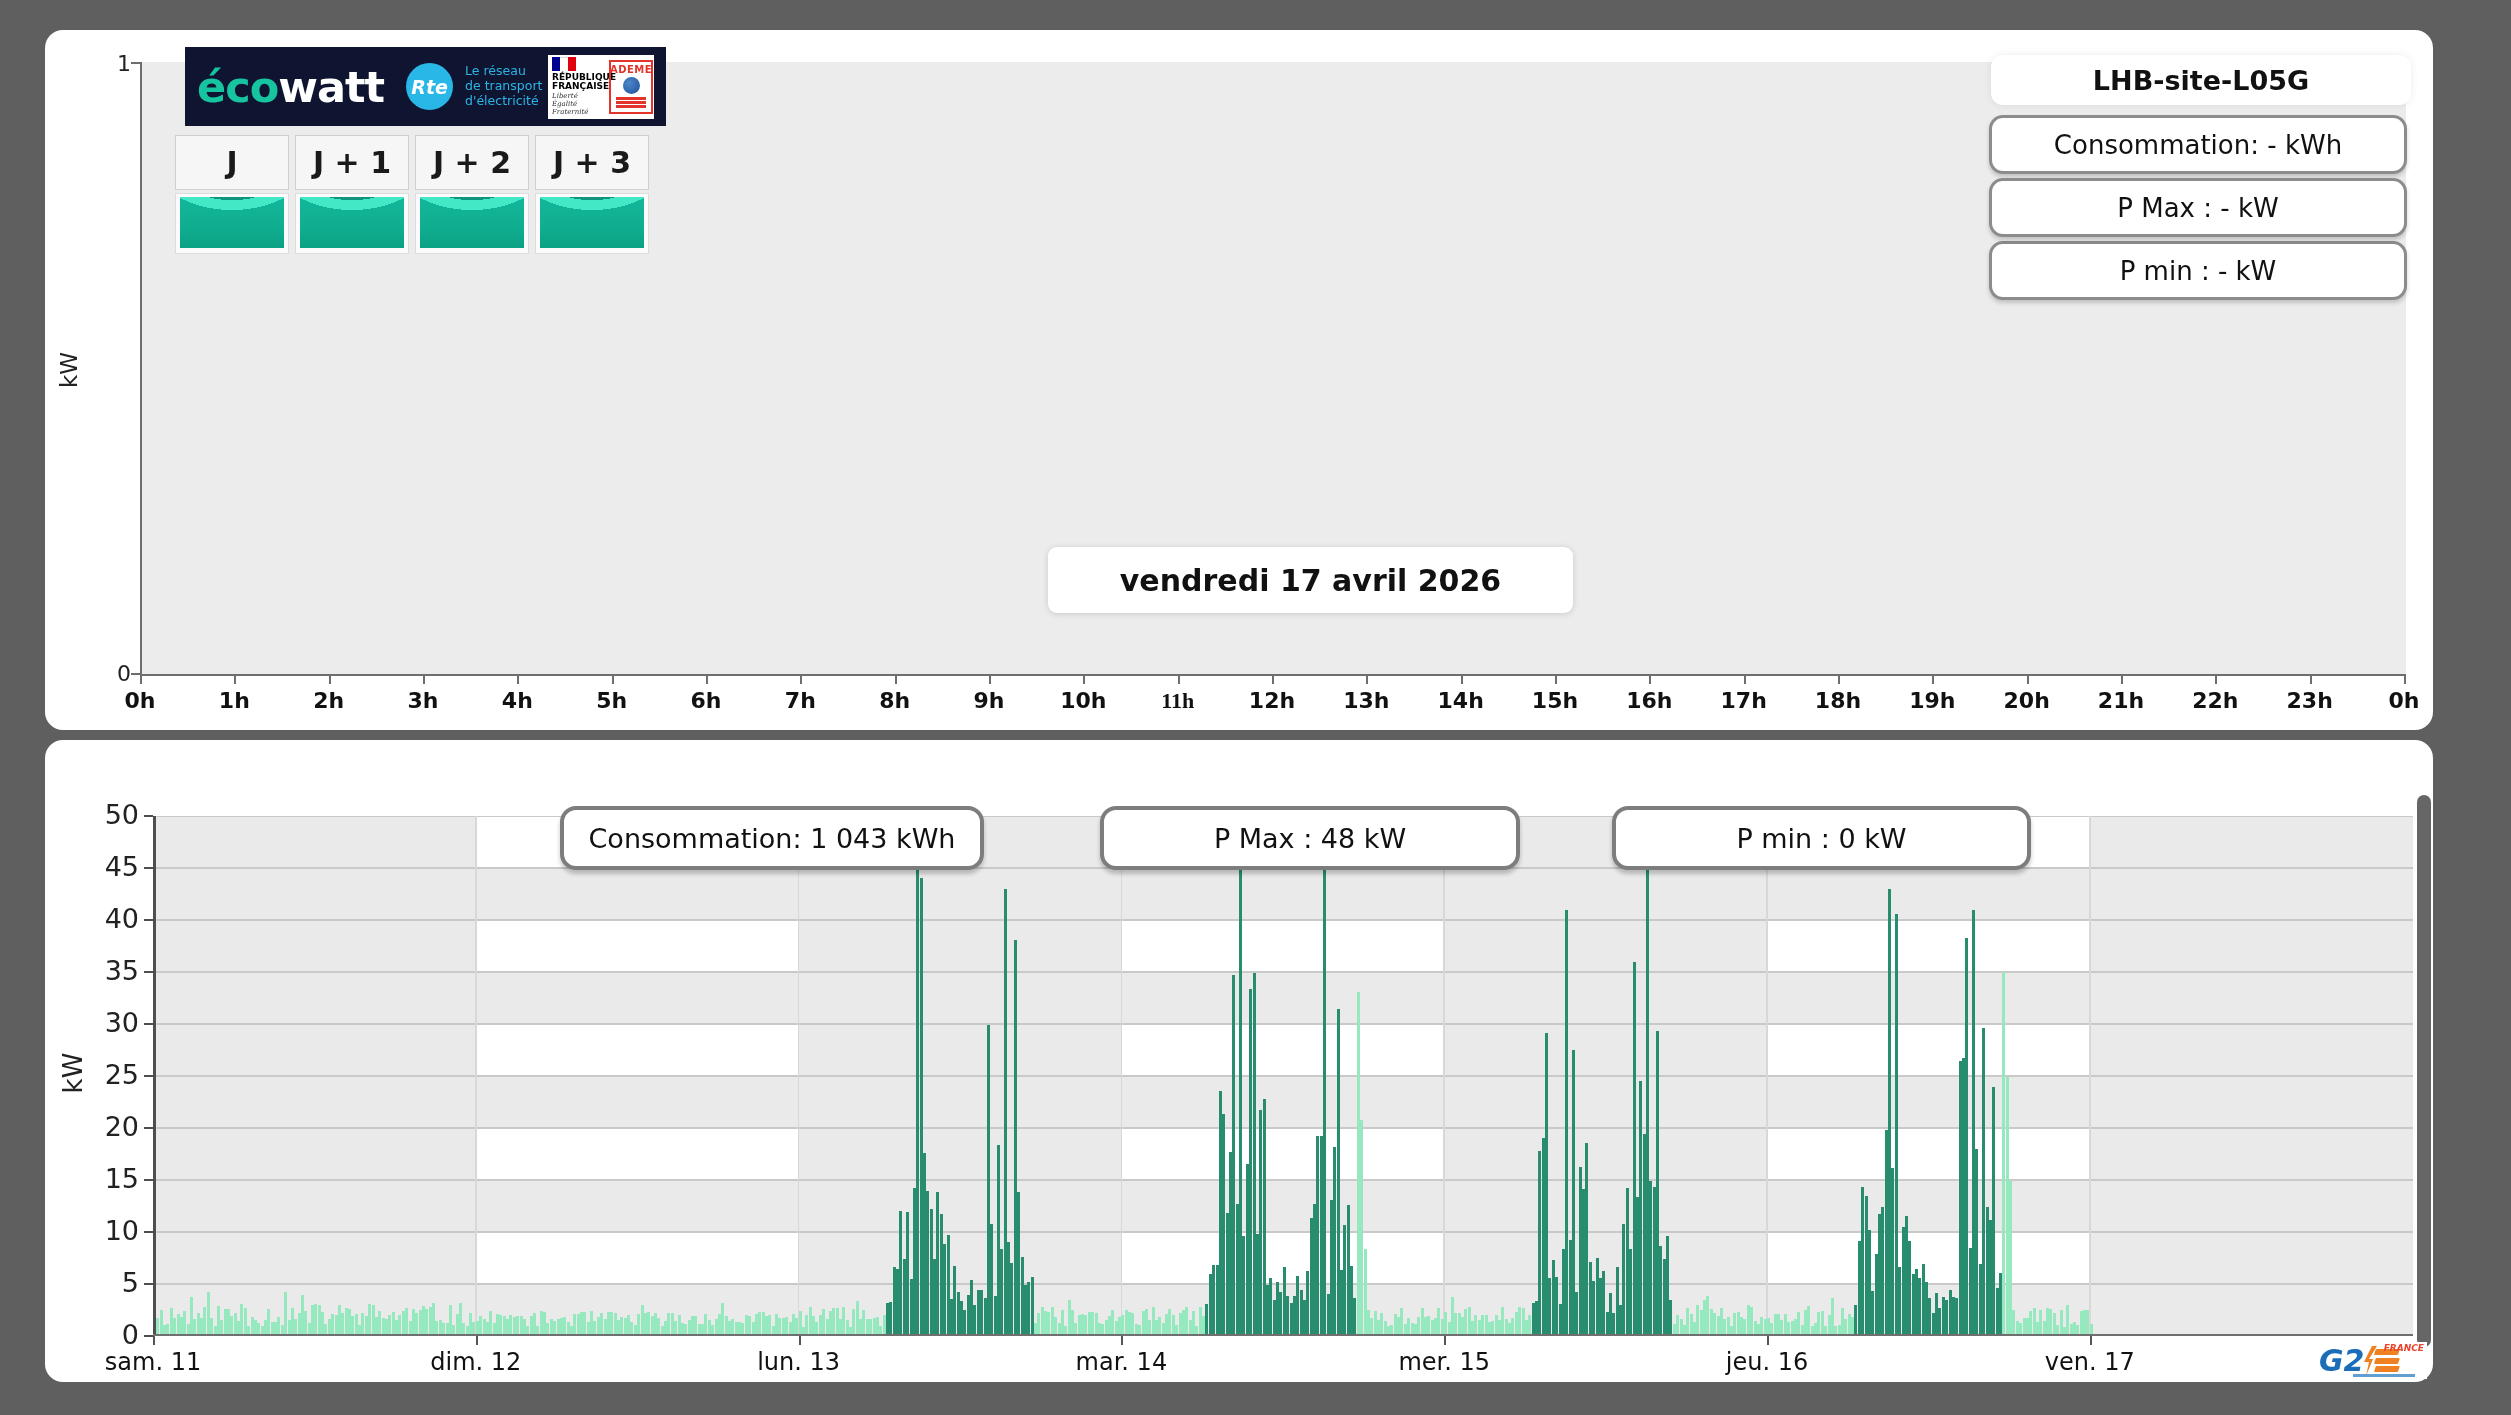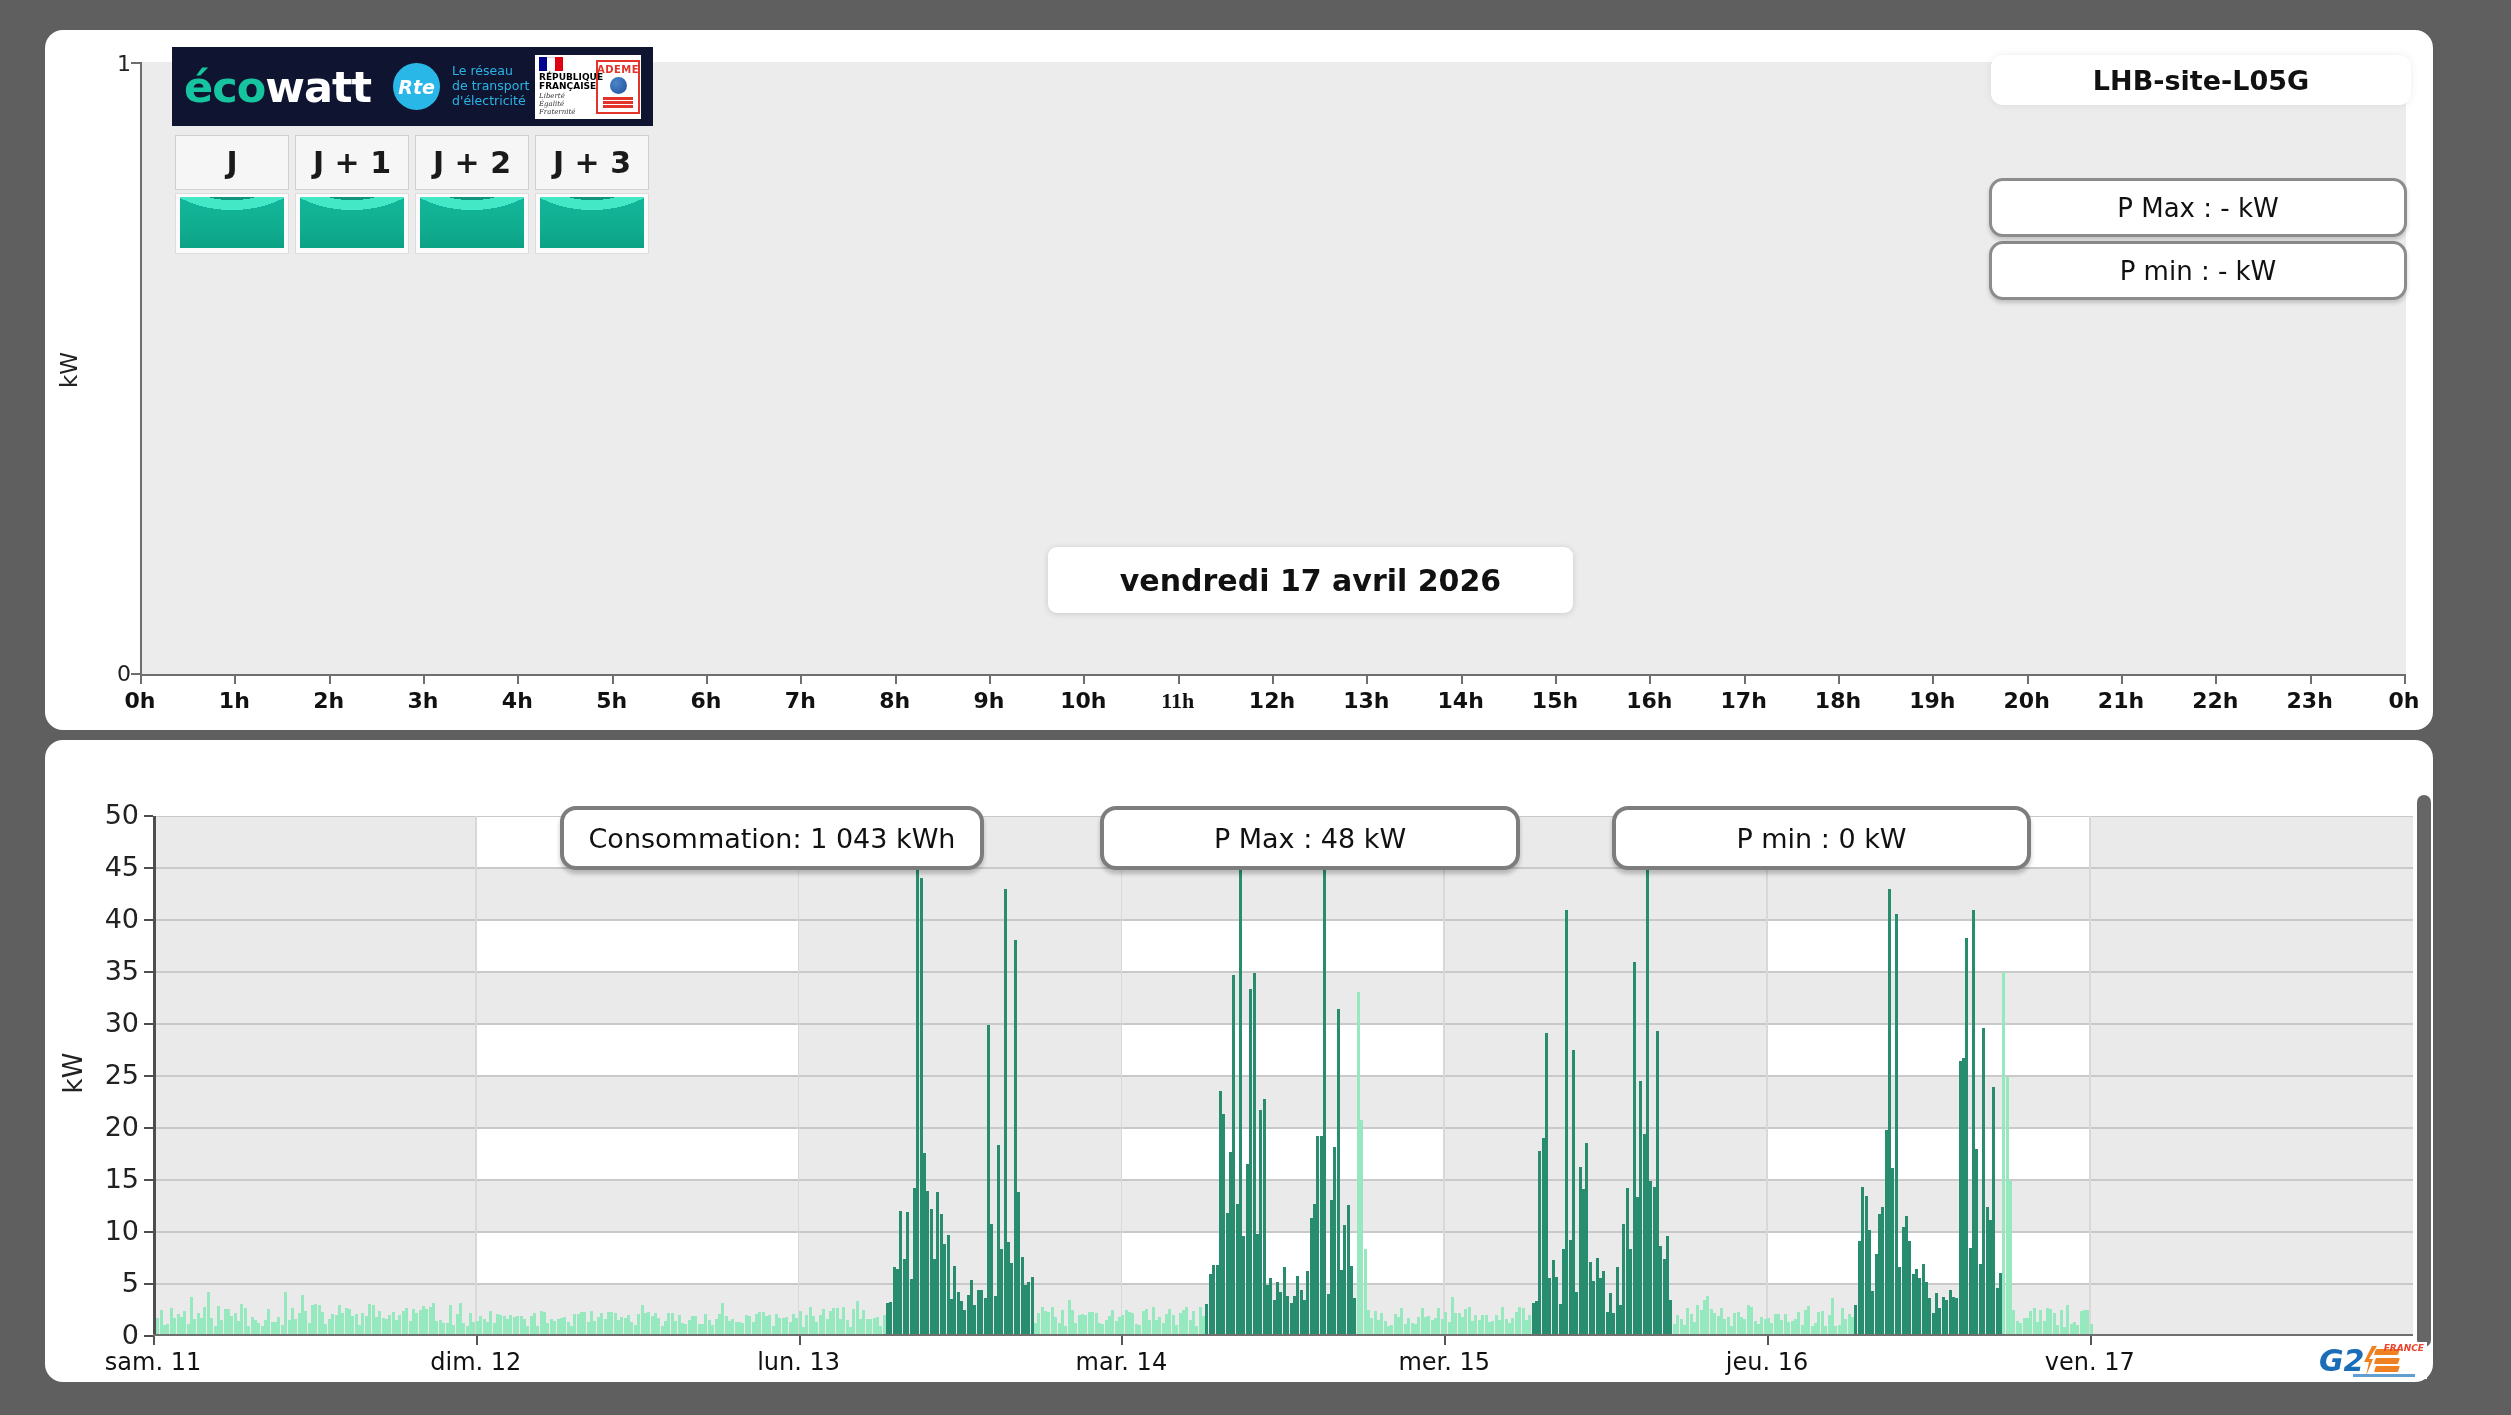--- a/index.html
+++ b/index.html
@@ -12,21 +12,21 @@
   
   #top-plot{position:absolute;left:95px;top:32px;width:2264px;height:612px;background:#ececec;
             border-left:2px solid #6e6e6e;border-bottom:2px solid #6e6e6e;}
   .ylab-top{position:absolute;width:34px;text-align:right;font-size:22px;color:#222;}
   .ytick-dash{position:absolute;width:9px;height:2px;background:#6e6e6e;}
   .axis-unit{position:absolute;font-size:23px;color:#222;transform:rotate(-90deg);}
   .vtick{position:absolute;width:2px;height:8px;background:#6e6e6e;}
   .xlab-top{position:absolute;top:658px;width:90px;text-align:center;font-size:22px;font-weight:700;color:#111;}
 
   
-  #eco-header{position:absolute;left:127px;top:17px;width:481px;height:79px;background:#0f1430;
+  #eco-header{position:absolute;left:140px;top:17px;width:481px;height:79px;background:#0f1430;
               display:flex;align-items:center;padding:0 12px;box-sizing:border-box;}
   #wordmark{font-size:43px;font-weight:800;letter-spacing:-1px;white-space:nowrap;}
   .eco-green{color:#17c4a0;} .eco-white{color:#ffffff;}
   #rte-circle{width:47px;height:47px;border-radius:50%;background:#29b7e8;color:#fff;
               display:flex;align-items:center;justify-content:center;font-size:19px;font-weight:700;
               font-style:italic;margin-left:22px;flex:none;}
   #rte-tagline{margin-left:12px;font-size:12.5px;line-height:1.18;color:#2ab5e6;white-space:pre-line;}
   #gov-box{margin-left:auto;width:106px;height:64px;background:#fff;display:flex;gap:5px;
            padding:4px;box-sizing:border-box;align-items:center;}
   #rf-block{width:52px;display:flex;flex-direction:column;align-items:flex-start;}
@@ -200,20 +200,21 @@
         <div class="tile-inner"></div>
       </div>
     <div class="tile">
         <div class="tile-inner"></div>
       </div>
   </div>
 
   <div id="date-badge">vendredi 17 avril 2026</div>
 
   <div id="site-title">LHB-site-L05G</div>
+  <div class="statbox top" id="t-stat-conso">Consommation: - kWh</div>
   <div class="statbox top" id="t-stat-pmin">P min : - kW</div>
   <div class="statbox top" id="t-stat-pmax">P Max :  - kW</div>
 </section>
 
 <section class="panel" id="bottom-panel">
   <svg id="weekly-plot" width="2260" height="520" shape-rendering="crispEdges">
       <rect x="0" y="0" width="2260" height="520" fill="#eaeaea"></rect>
       <rect x="322.8" y="0" width="322.8" height="52" fill="#ffffff"></rect>
       <rect x="968.4000000000001" y="0" width="322.8" height="52" fill="#ffffff"></rect>
       <rect x="1614" y="0" width="322.8" height="52" fill="#ffffff"></rect>

